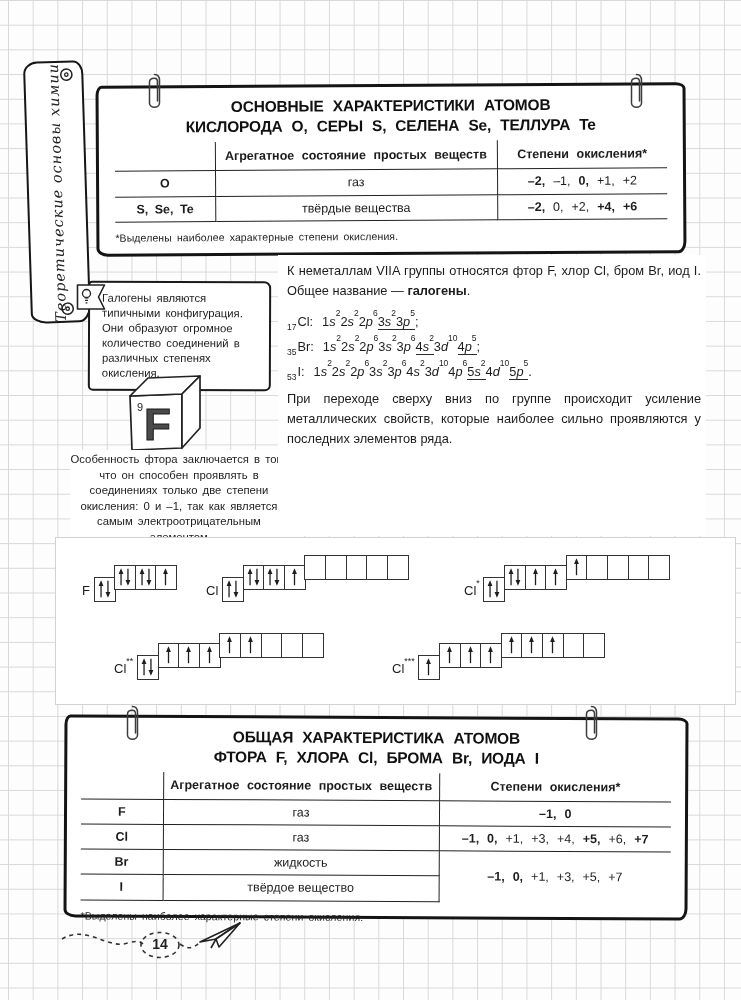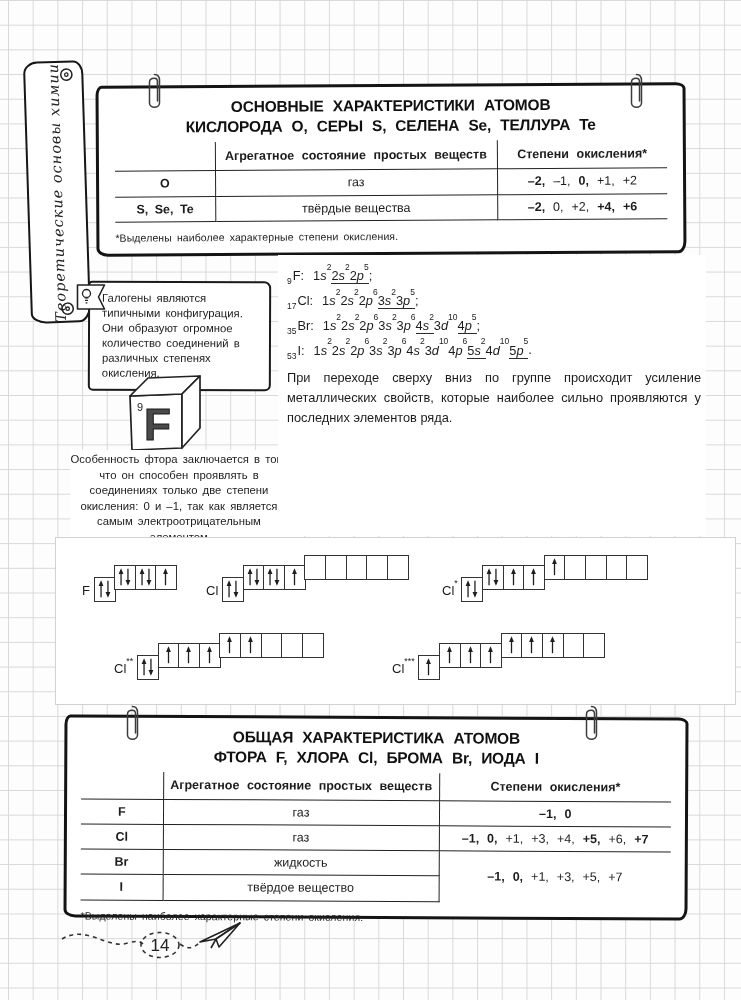--- a/index.html
+++ b/index.html
@@ -94,28 +94,28 @@
   .dlabel{font-size:13px;margin:0 5px 4px 0;white-space:nowrap}
   .dlabel sup{font-size:9px;position:relative;top:-4px}
   .orow{display:flex}
   .orow.s{margin-bottom:0}
   .orow.p{margin-bottom:12px}
   .orow.d{margin-bottom:22px}
   .obox{width:22px;height:25px;border:1.4px solid #333;margin-left:-1.4px;background:#fff;box-sizing:border-box}
   .obox svg{display:block}
   .diag0{left:26px;top:14px}
   .diag1{left:150px;top:14px}
-  .diag2{left:386px;top:14px}
+  .diag2{left:408px;top:14px}
   .diag3{left:58px;top:92px}
   .diag4{left:336px;top:92px}
   
   .footer-doodle{position:absolute;left:58px;top:912px;width:250px;height:60px}
   .page-number{
     position:absolute;left:143px;top:936px;width:34px;text-align:center;
-    font-size:17px;color:#222;
+    font-size:14px;color:#222;font-weight:bold;
   }
 </style>
 </head>
 <body>
 
 <div class="grid-bg"></div>
 
 <div class="sidebar-tab">
   <span class="screw top">
     <svg viewBox="0 0 14 14" width="14" height="14">
@@ -193,22 +193,22 @@
     <polygon points="64,24 82,6 82,58 64,78" fill="#fff" stroke="#222" stroke-width="1.7" stroke-linejoin="round"></polygon>
     <text x="19" y="41" font-size="11" fill="#222">9</text>
     <text x="26" y="70" font-size="44" font-weight="bold" fill="#4a4a4a" stroke="#1a1a1a" stroke-width="1">F</text>
   </svg>
 </div>
 
 <div class="fluorine-note">Особенность фтора заключается в том, что он способен проявлять в соединениях только две степени окисления: 0 и –1, так как является самым электроотрицательным элементом</div>
 
 <div class="main-bg"></div>
 <div class="main-col">
+  <p><span>К неметаллам VIIA группы относятся фтор F, хлор Cl, бром Br, иод I. Общее название — </span><span class="bold">галогены</span><span>.</span></p>
   <div class="configs">
-      <div class="cfg-line"><span class="z">9</span><span class="cfg-sym">F:</span><span class="seg"><span>1</span><i>s</i><sup>2</sup></span><span class="seg u1"><span>2</span><i>s</i><sup>2</sup></span><span class="seg u1"><span>2</span><i>p</i><sup>5</sup></span><span>;</span></div>
       <div class="cfg-line"><span class="z">17</span><span class="cfg-sym">Cl:</span><span class="seg"><span>1</span><i>s</i><sup>2</sup></span><span class="seg"><span>2</span><i>s</i><sup>2</sup></span><span class="seg"><span>2</span><i>p</i><sup>6</sup></span><span class="seg u1"><span>3</span><i>s</i><sup>2</sup></span><span class="seg u1"><span>3</span><i>p</i><sup>5</sup></span><span>;</span></div>
       <div class="cfg-line"><span class="z">35</span><span class="cfg-sym">Br:</span><span class="seg"><span>1</span><i>s</i><sup>2</sup></span><span class="seg"><span>2</span><i>s</i><sup>2</sup></span><span class="seg"><span>2</span><i>p</i><sup>6</sup></span><span class="seg"><span>3</span><i>s</i><sup>2</sup></span><span class="seg"><span>3</span><i>p</i><sup>6</sup></span><span class="seg u1"><span>4</span><i>s</i><sup>2</sup></span><span class="seg"><span>3</span><i>d</i><sup>10</sup></span><span class="seg u1"><span>4</span><i>p</i><sup>5</sup></span><span>;</span></div>
       <div class="cfg-line"><span class="z">53</span><span class="cfg-sym">I:</span><span class="seg"><span>1</span><i>s</i><sup>2</sup></span><span class="seg"><span>2</span><i>s</i><sup>2</sup></span><span class="seg"><span>2</span><i>p</i><sup>6</sup></span><span class="seg"><span>3</span><i>s</i><sup>2</sup></span><span class="seg"><span>3</span><i>p</i><sup>6</sup></span><span class="seg"><span>4</span><i>s</i><sup>2</sup></span><span class="seg"><span>3</span><i>d</i><sup>10</sup></span><span class="seg"><span>4</span><i>p</i><sup>6</sup></span><span class="seg u1"><span>5</span><i>s</i><sup>2</sup></span><span class="seg"><span>4</span><i>d</i><sup>10</sup></span><span class="seg u1"><span>5</span><i>p</i><sup>5</sup></span><span>.</span></div>
     </div>
   <p>При переходе сверху вниз по группе происходит усиление металлических свойств, которые наиболее сильно проявляются у последних элементов ряда.</p>
 </div>
 
 <div class="orbital-band">
     <div class="diag diag0">
       <span class="dlabel">F</span>

